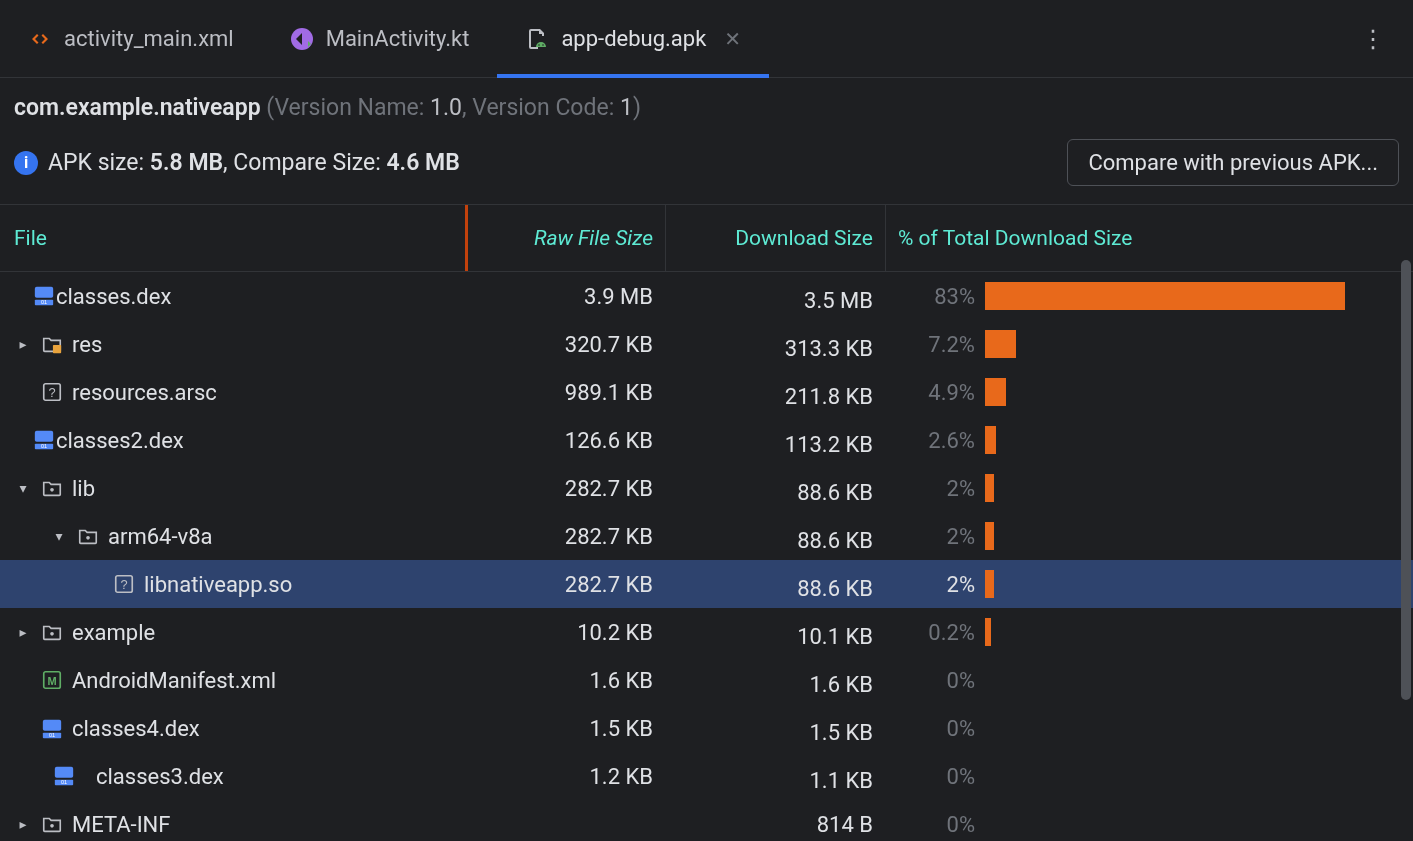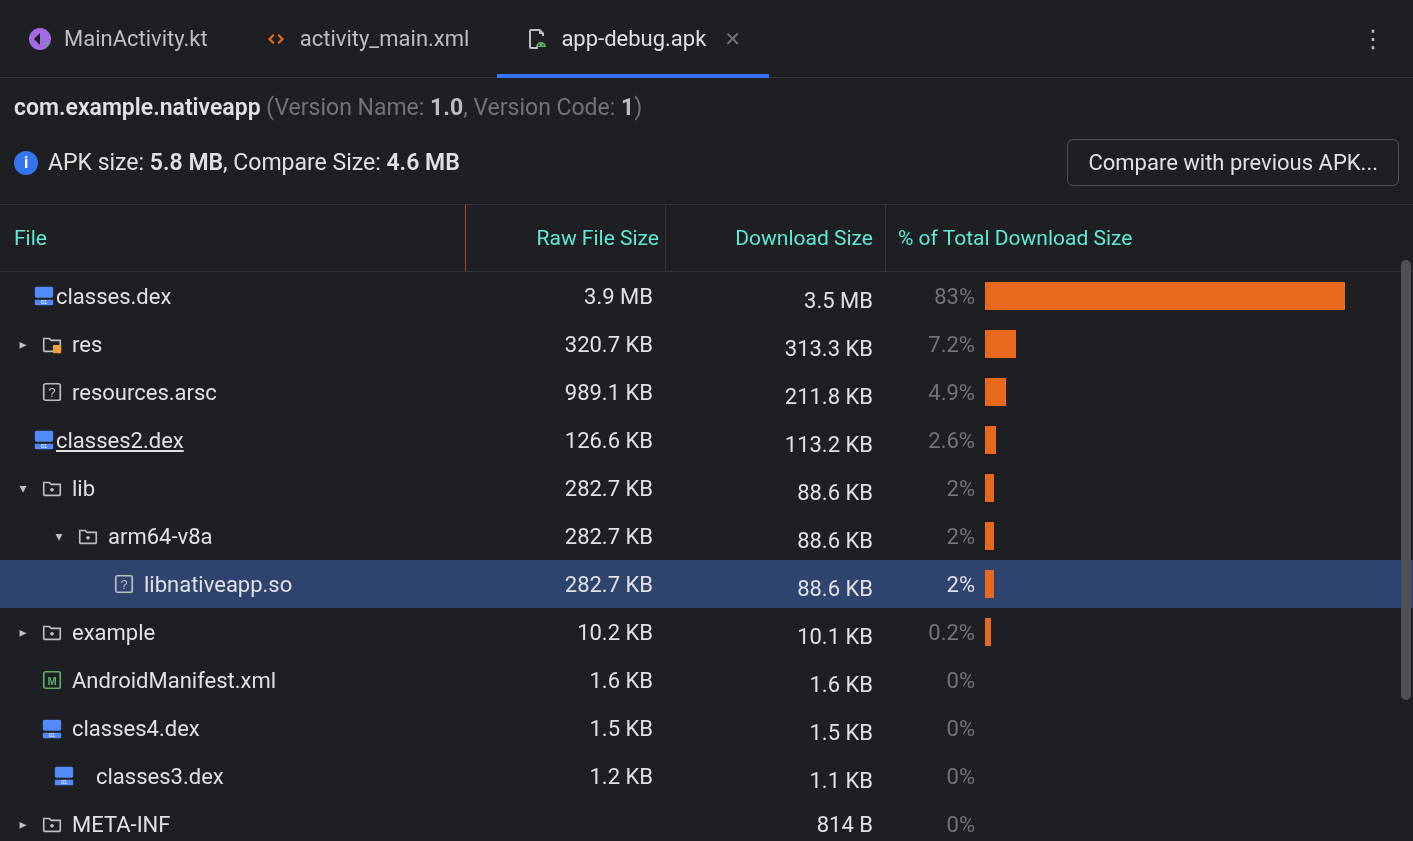--- a/index.html
+++ b/index.html
@@ -62,21 +62,21 @@
     .pkg-line {
       font-size: 23px;
       color: #dfe1e5;
       font-weight: 600;
       padding-bottom: 18px;
     }
     .pkg-meta {
       color: #6f737a;
       font-weight: 400;
     }
-    .pkg-meta b { color: #bcbec4; font-weight: 700; }
+    .pkg-meta b { color: #bcbec4; font-weight: 400; }
     .info-line {
       display: flex;
       align-items: center;
       gap: 10px;
       font-size: 23px;
       padding-bottom: 18px;
     }
     .info-icon {
       width: 24px; height: 24px;
       border-radius: 50%;
@@ -105,21 +105,21 @@
       display: flex;
       align-items: center;
       height: 68px;
       border-top: 1px solid #323438;
       border-bottom: 1px solid #323438;
       font-size: 21px;
       color: #5eead4;
       padding: 0 14px;
     }
     .col-file { flex: 1; min-width: 0; }
-    .col-raw { width: 200px; text-align: right; border-left: 1px solid #c2410c; padding: 0 6px; height: 100%; display: flex; align-items: center; justify-content: flex-end; }
+    .col-raw { width: 200px; text-align: right; border-left: 3px solid #c2410c; padding: 0 12px; height: 100%; display: flex; align-items: center; justify-content: flex-end; font-style: italic; }
     .col-dl { width: 220px; text-align: right; border-left: 1px solid #323438; padding: 0 12px; height: 100%; display: flex; align-items: center; justify-content: flex-end; }
     .col-pct { width: 514px; text-align: left; border-left: 1px solid #323438; padding: 0 12px; height: 100%; display: flex; align-items: center; }
     .rows {
       overflow-y: auto;
     }
     .row {
       display: flex;
       align-items: center;
       height: 48px;
       font-size: 22px;
@@ -182,34 +182,34 @@
     }
   </style>
 </head>
 <body>
 
 <div class="tabs">
   <div id="tabs-container" style="display:flex;height:100%;">
       <div class="tab">
         <span class="icon">
           <svg viewBox="0 0 24 24" width="26" height="26">
+            <path fill="#e8691b" d="M9 7l-5 5 5 5 1.5-1.5L7 12l3.5-3.5L9 7zm6 0l-1.5 1.5L17 12l-3.5 3.5L15 17l5-5-5-5z"></path>
+          </svg>
+        </span>
+                 <span>activity_main.xml</span>
+      </div>
+      <div class="tab">
+        <span class="icon">
+          <svg viewBox="0 0 24 24" width="26" height="26">
             <circle cx="12" cy="12" r="11" fill="#a16be5"></circle>
             <path fill="#1e1f22" d="M12 6l-6 6 6 6V6z"></path>
             <path fill="#5fad65" d="M18 20l3-3-3-3v6z"></path>
           </svg>
         </span>
                  <span>MainActivity.kt</span>
-      </div>
-      <div class="tab">
-        <span class="icon">
-          <svg viewBox="0 0 24 24" width="26" height="26">
-            <path fill="#e8691b" d="M9 7l-5 5 5 5 1.5-1.5L7 12l3.5-3.5L9 7zm6 0l-1.5 1.5L17 12l-3.5 3.5L15 17l5-5-5-5z"></path>
-          </svg>
-        </span>
-                 <span>activity_main.xml</span>
       </div>
       <div class="tab active">
         <span class="icon">
           <svg viewBox="0 0 24 24" width="26" height="26">
             <path fill="#bcbec4" d="M6 2h9l4 4v3h-2V7h-3V4H6v16h7v2H6a2 2 0 01-2-2V4a2 2 0 012-2z"></path>
             <path fill="#5fad65" d="M16 15a5 5 0 00-5 5h10a5 5 0 00-5-5z"></path>
             <circle cx="14" cy="18" r="0.8" fill="#1e1f22"></circle>
             <circle cx="18" cy="18" r="0.8" fill="#1e1f22"></circle>
           </svg>
         </span>
@@ -306,21 +306,21 @@
     </div>
     <div class="rcol-raw">989.1 KB</div>
     <div class="rcol-dl">211.8 KB</div>
     <div class="rcol-pct">4.9%</div>
     <div class="rcol-bar">
         <div class="bar" style="width:21.253012048192772px"></div>
       </div>
   </div>
     <div class="row">
     <div class="rcol-file">
-      <span class="indent-1" style="display:flex;align-items:center;text-decoration:underline;">
+      <span class="indent-1" style="display:flex;align-items:center;">
         <span class="chevron"></span>
         <span class="icon">
             <svg viewBox="0 0 24 24" width="22" height="22">
               <rect x="2" y="2" width="20" height="12" fill="#548af7" rx="2"></rect>
               <rect x="2" y="16" width="20" height="6" fill="#548af7" rx="1"></rect>
               <text x="12" y="21" font-size="6" fill="#fff" text-anchor="middle" font-family="sans-serif">01</text>
             </svg>
           </span>
         <span>classes2.dex</span>
       </span>

